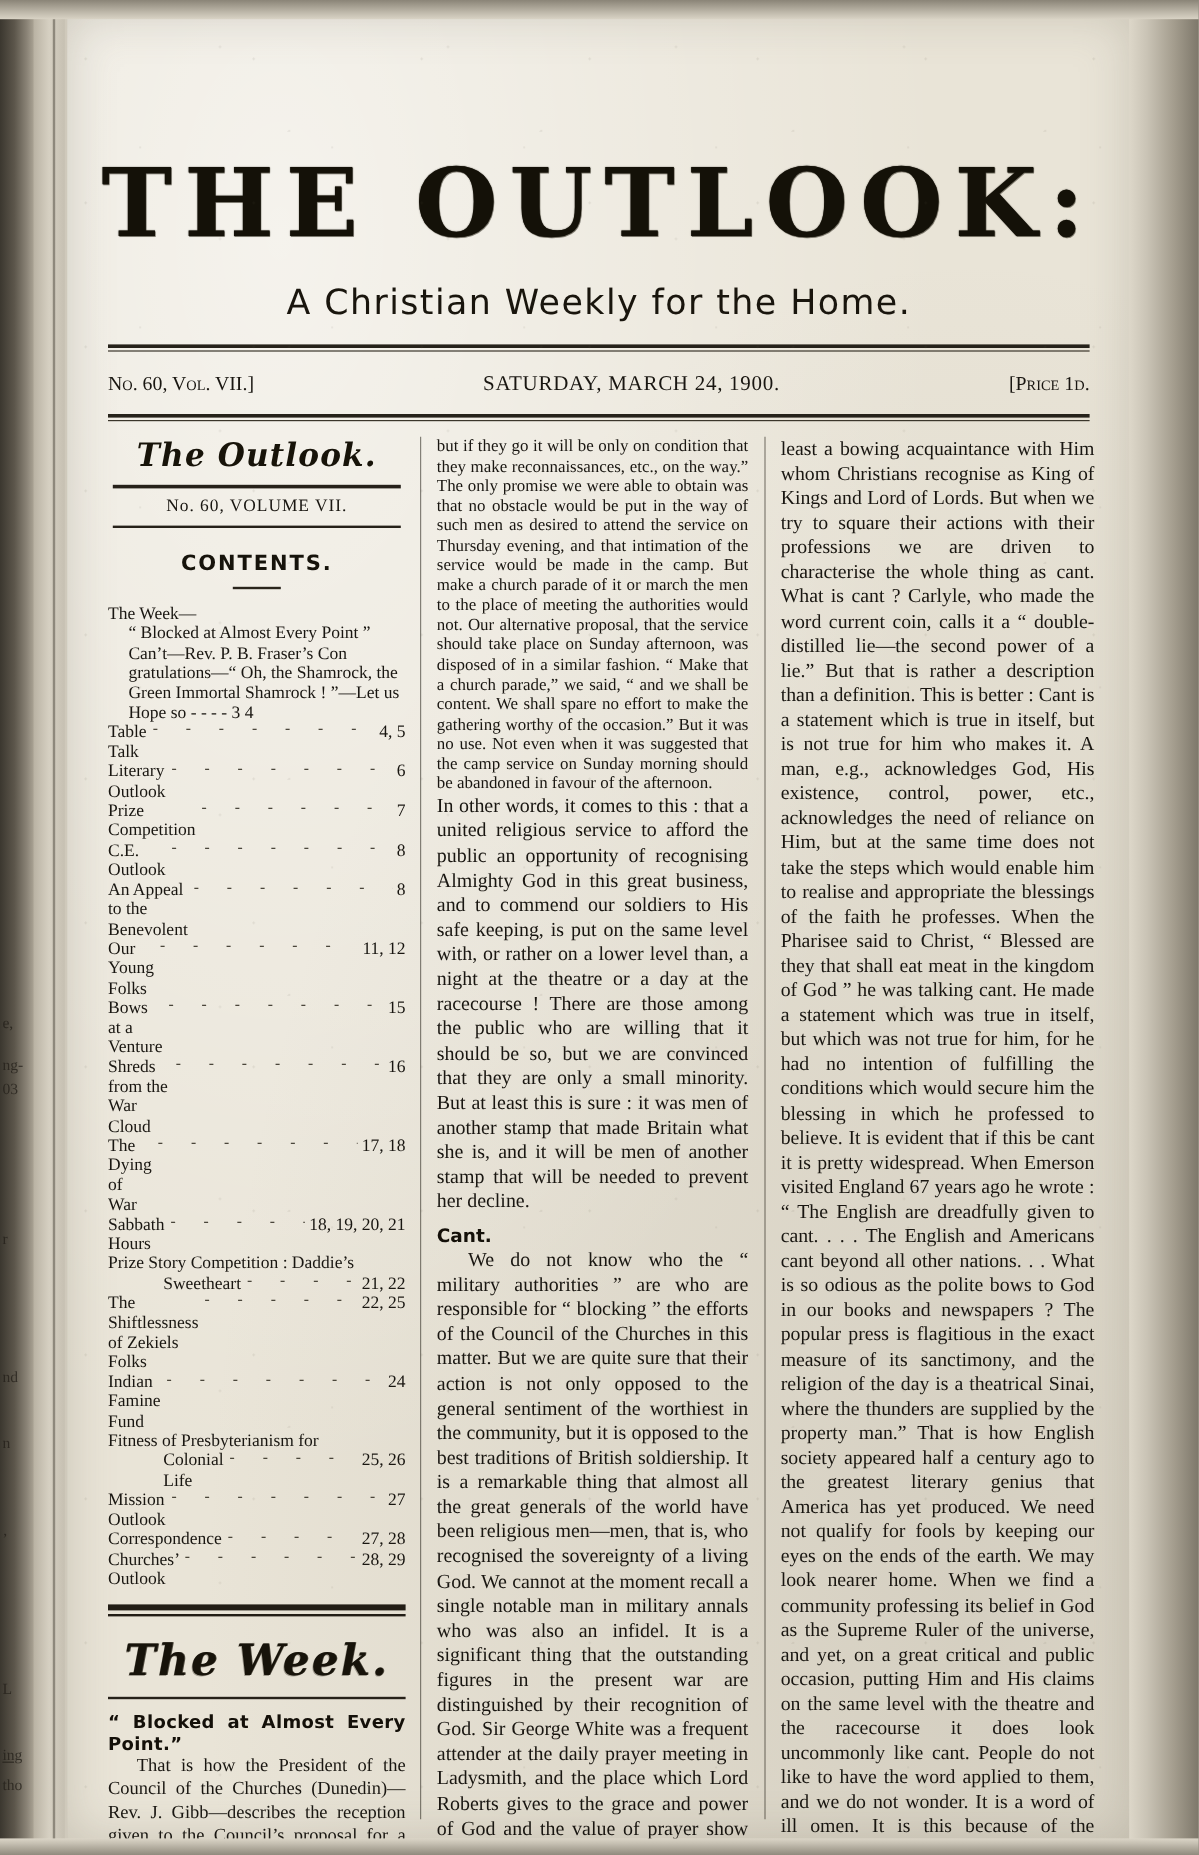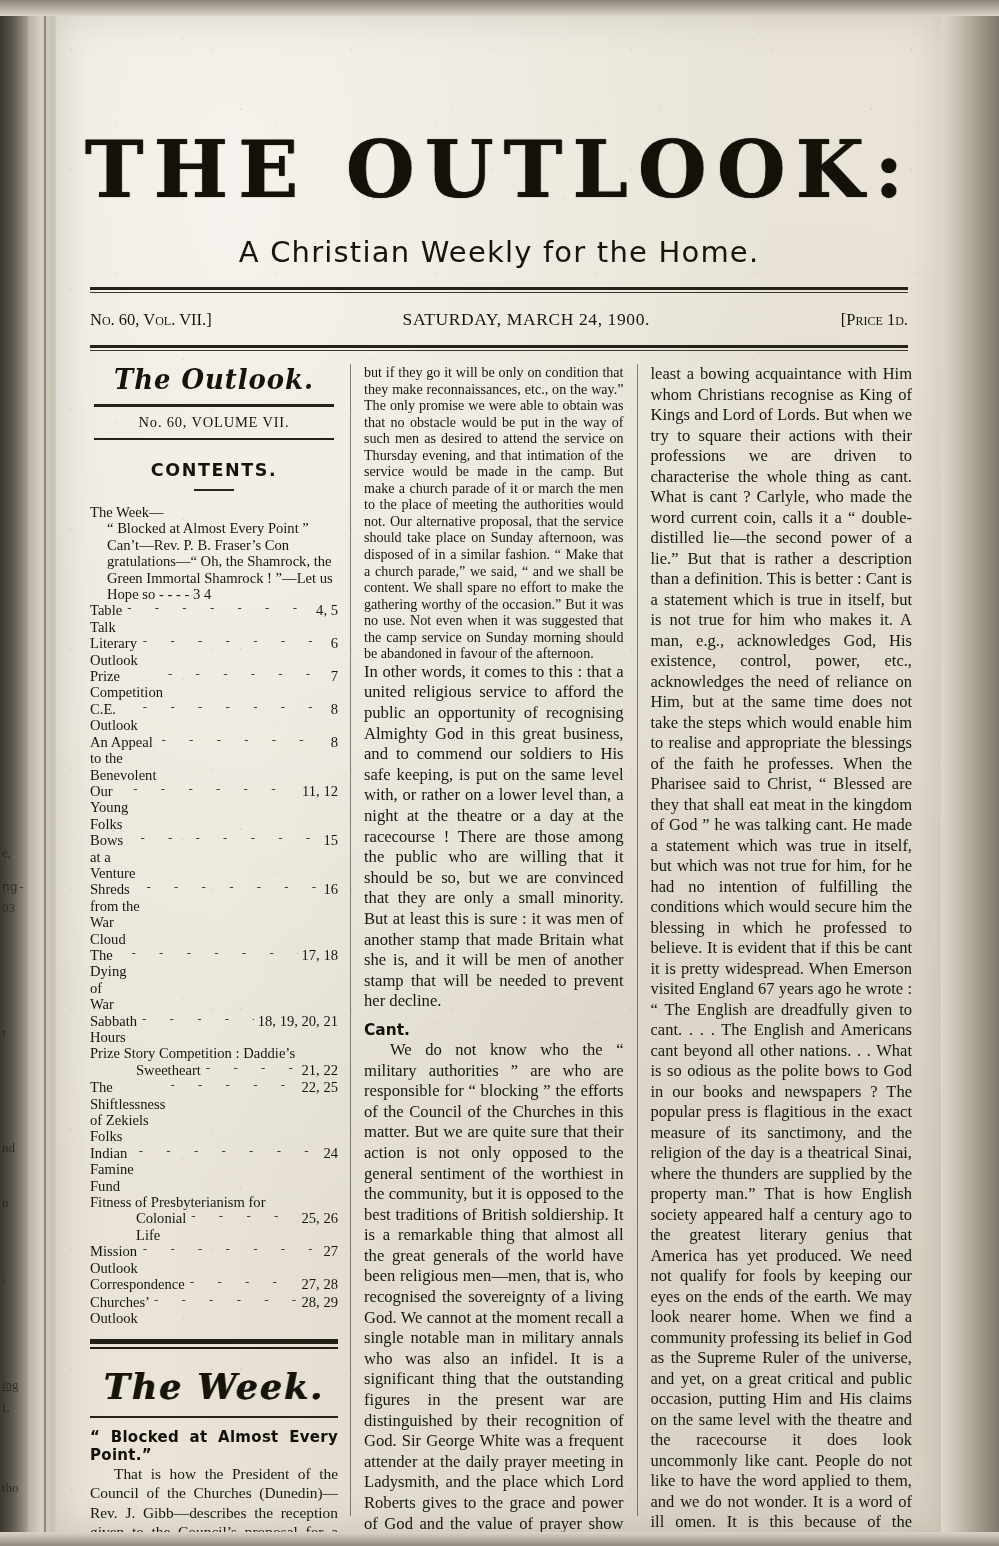--- a/index.html
+++ b/index.html
@@ -208,28 +208,28 @@
 </head>
 <body>
 
 <div class="page">
 
   <div class="gutter-dark"></div>
   <div class="gutter-strip"></div>
   <div class="gutter-line"></div>
 
   <span class="margin-note" style="top:845px;">e,</span>
-  <span class="margin-note" style="top:880px;font-family:Liberation Mono, monospace;">ng-</span>
+  <span class="margin-note" style="top:880px;">ng-</span>
   <span class="margin-note" style="top:900px;">03</span>
   <span class="margin-note" style="top:1025px;">r</span>
   <span class="margin-note" style="top:1140px;">nd</span>
   <span class="margin-note" style="top:1195px;">n</span>
   <span class="margin-note" style="top:1275px;">’</span>
   <span class="margin-note" style="top:1400px;">L</span>
-  <span class="margin-note" style="top:1377px;text-decoration:underline;">ing</span>
+  <span class="margin-note" style="top:1455px;text-decoration:underline;">ing</span>
   <span class="margin-note" style="top:1480px;">tho</span>
 
   <div class="sheet">
 
     <div class="masthead">
       <div class="mast-title">THE OUTLOOK:</div>
       <div class="mast-sub">A Christian Weekly for the Home.</div>
     </div>
 
     <div class="rule-dbl" style="top:275px;"></div>

